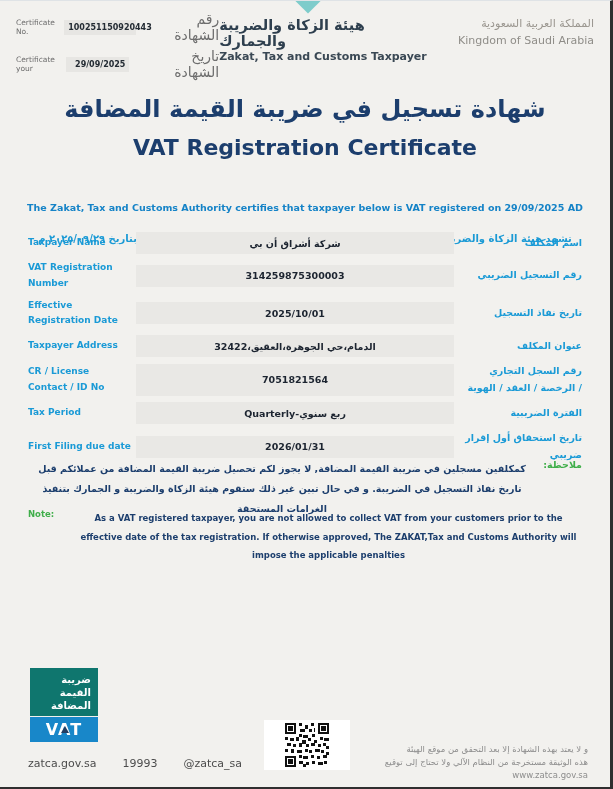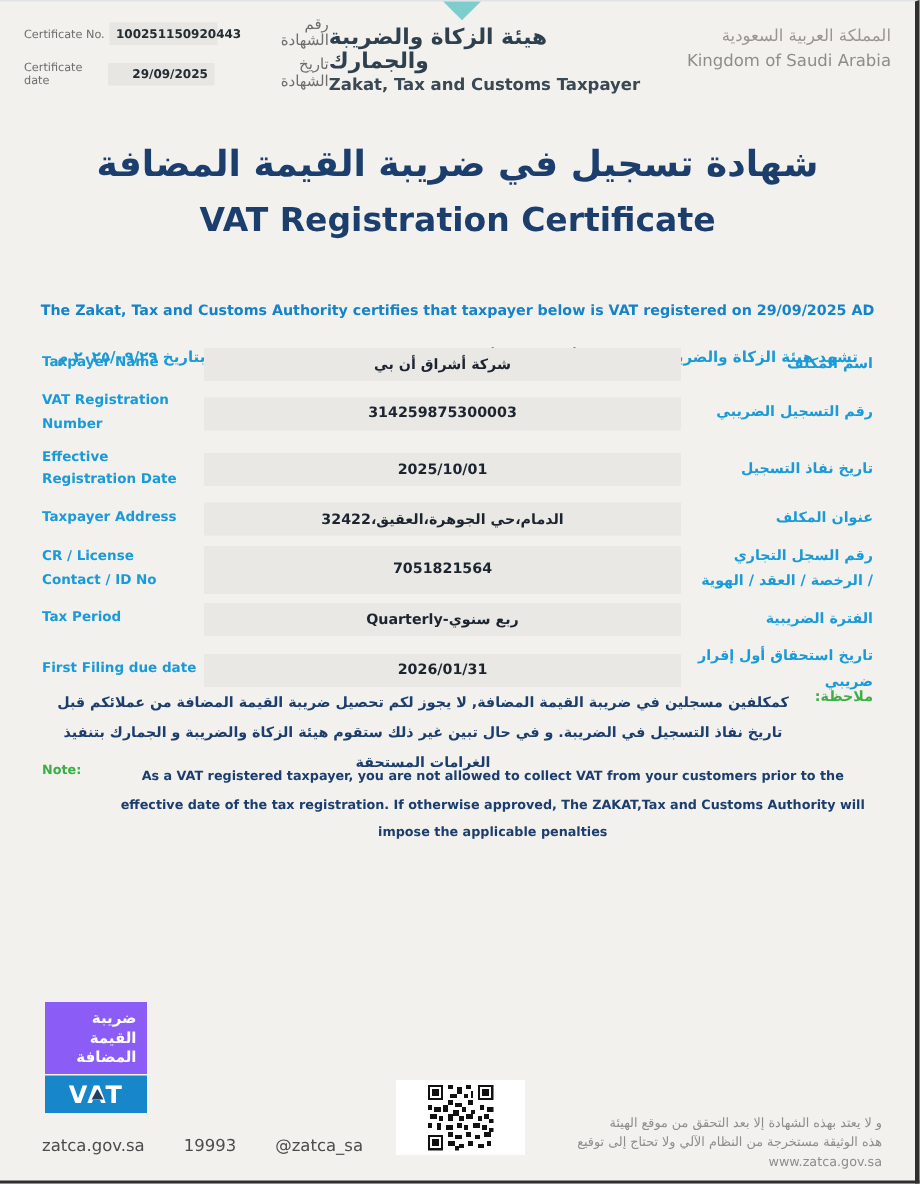--- a/index.html
+++ b/index.html
@@ -16,21 +16,21 @@
   .emblem {
     position:absolute; top:-14px; left:297px; width:22px; height:22px;
     background:#7ecccb; transform:rotate(45deg);
   }
   .header { position:absolute; top:10px; left:16px; right:16px; display:flex; justify-content:space-between; }
   .cert-meta { width:210px; }
   .cert-row { display:flex; align-items:center; margin-bottom:5px; }
   .cert-lbl-en { font-size:7.5px; color:#6d6d6d; width:58px; }
   .cert-box { background:#e7e6e3; font-size:8px; font-weight:bold; color:#232b33;
               width:72px; text-align:right; padding:3px 4px; }
-  .cert-lbl-ar { font-size:10px; color:#6d6d6d; margin-left:23px; direction:rtl; }
+  .cert-lbl-ar { font-size:14px; color:#6d6d6d; margin-left:23px; direction:rtl; }
   .authority { text-align:left; margin-top:6px; }
   .authority-ar { font-size:14.5px; font-weight:bold; color:#2e3f4e; direction:rtl; }
   .authority-en { font-size:11px; font-weight:bold; color:#3a4854; margin-top:1px; }
   .kingdom { text-align:right; margin-top:6px; width:170px; }
   .kingdom-ar { font-size:11px; color:#9a968f; direction:rtl; }
   .kingdom-en { font-size:11px; color:#8f8d88; margin-top:4px; }
   
   .title-ar { position:absolute; top:94px; left:0; right:0; text-align:center;
               font-size:24px; font-weight:bold; color:#1c3e6d; direction:rtl; }
   .title-en { position:absolute; top:134px; left:0; right:0; text-align:center;
@@ -51,21 +51,21 @@
   .note-ar { position:absolute; top:458px; left:28px; right:28px; display:flex; direction:rtl;
              font-size:9.5px; font-weight:bold; color:#1c3e6d; }
   .note-ar .nlabel { color:#3fae49; width:46px; flex:none; }
   .note-ar .ntext { flex:1; text-align:center; line-height:2.1; direction:rtl; }
   .note-en { position:absolute; top:508px; left:28px; right:28px; display:flex;
              font-size:8.5px; font-weight:bold; color:#1c3e6d; }
   .note-en .nlabel { color:#3fae49; width:47px; flex:none; }
   .note-en .ntext { flex:1; text-align:center; line-height:2.2; }
   
   .vat-logo { position:absolute; left:30px; top:667px; width:68px; }
-  .vat-top { background:#8b5cf6; height:48px; padding:5px 7px 0 0; text-align:right; direction:rtl; }
+  .vat-top { background:#0f766e; height:48px; padding:5px 7px 0 0; text-align:right; direction:rtl; }
   .vat-top div { color:#fff; font-size:10px; font-weight:bold; line-height:1.3; }
   .vat-bar { background:#1887c9; height:25px; margin-top:1px; position:relative;
              display:flex; align-items:center; justify-content:center; }
   .vat-bar span { color:#fff; font-size:16px; font-weight:bold; letter-spacing:1px; }
   .vat-tri { position:absolute; left:31px; top:9px; width:0; height:0;
              border-left:4px solid transparent; border-right:4px solid transparent;
              border-bottom:7px solid #233e62; }
   
   .footer-left { position:absolute; left:28px; top:756px; display:flex; gap:26px;
                  font-size:11px; color:#4c4c4c; }
@@ -83,21 +83,21 @@
   <div class="emblem"></div>
 
   <div class="header">
     <div class="cert-meta">
       <div class="cert-row">
         <span class="cert-lbl-en">Certificate No.</span>
         <span class="cert-box">100251150920443</span>
         <span class="cert-lbl-ar">رقم الشهادة</span>
       </div>
       <div class="cert-row">
-        <span class="cert-lbl-en">Certificate date</span>
+        <span class="cert-lbl-en">Certificate your</span>
         <span class="cert-box">29/09/2025</span>
         <span class="cert-lbl-ar">تاريخ الشهادة</span>
       </div>
     </div>
     <div class="authority">
       <div class="authority-ar">هيئة الزكاة والضريبة والجمارك</div>
       <div class="authority-en">Zakat, Tax and Customs Taxpayer</div>
     </div>
     <div class="kingdom">
       <div class="kingdom-ar">المملكة العربية السعودية</div>

